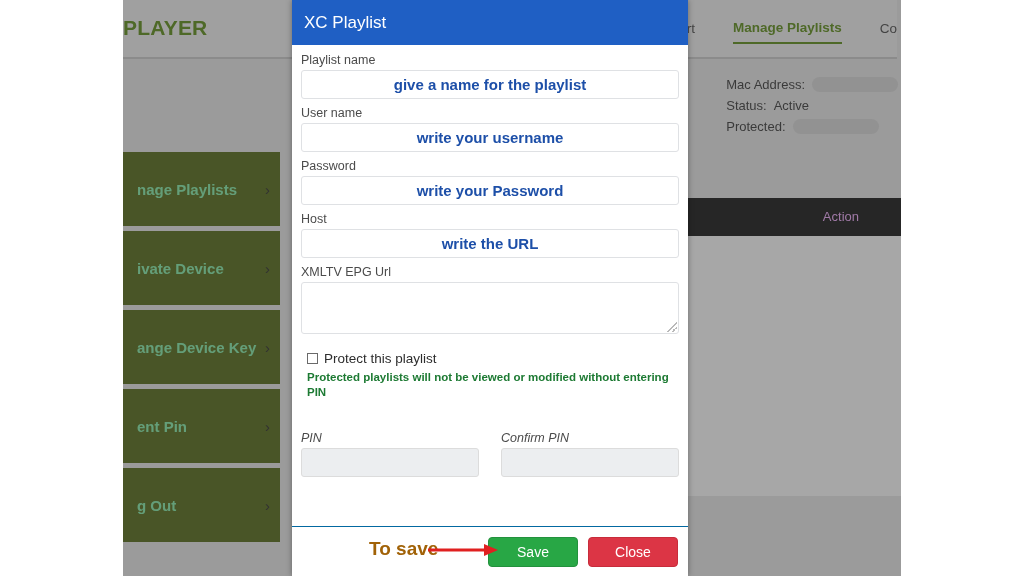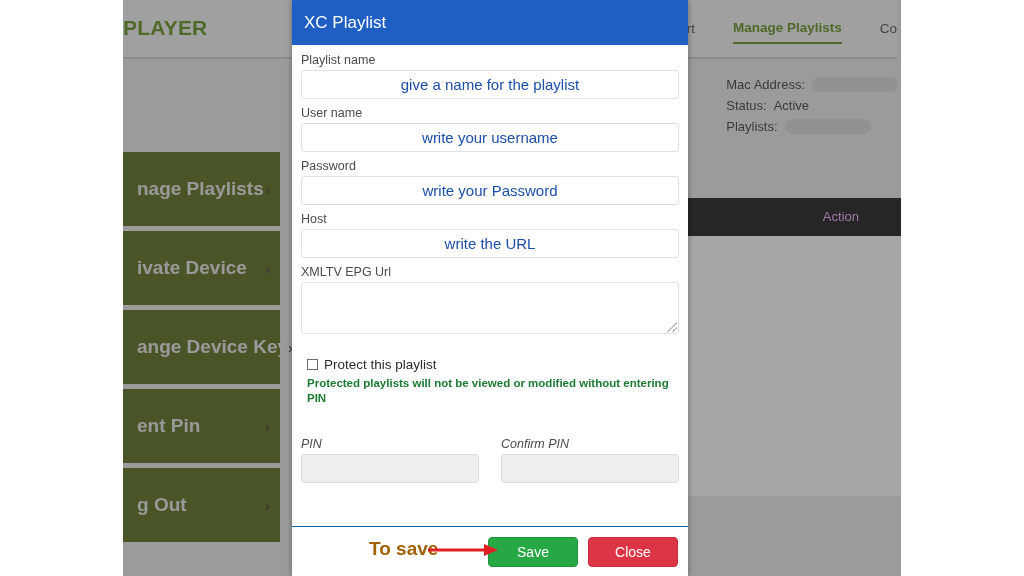--- a/index.html
+++ b/index.html
@@ -108,23 +108,23 @@
     position: relative;
     height: 74px;
     margin-bottom: 5px;
     background: #556b16;
     display: flex;
     align-items: center;
     padding: 0 10px 0 14px;
     box-sizing: border-box;
   }
   .side-btn .side-label {
-    font-size: 19px;
-    font-weight: bold;
-    color: #e5e5e5;
+    font-size: 15px;
+    font-weight: bold;
+    color: #86efac;
     flex: 1;
     white-space: nowrap;
   }
   .side-btn .chev {
     font-size: 15px;
     color: #2a2a2a;
     font-weight: normal;
   }
 
   
@@ -207,21 +207,21 @@
     border: 1px solid #dfe1e4;
     border-radius: 3px;
     background: #ffffff;
     box-sizing: border-box;
     display: flex;
     align-items: center;
     justify-content: center;
   }
   .hint-text {
     font-size: 15px;
-    font-weight: normal;
+    font-weight: bold;
     color: #1d4fa8;
     white-space: nowrap;
   }
   .field-textarea {
     width: 100%;
     height: 52px;
     border: 1px solid #dfe1e4;
     border-radius: 3px;
     background: #ffffff;
     box-sizing: border-box;
@@ -234,21 +234,21 @@
     width: 10px;
     height: 10px;
     background:
       linear-gradient(135deg, transparent 45%, #b9b9b9 45%, #b9b9b9 55%, transparent 55%),
       linear-gradient(135deg, transparent 70%, #b9b9b9 70%, #b9b9b9 80%, transparent 80%);
   }
   .checkbox-row {
     display: flex;
     align-items: center;
     gap: 6px;
-    margin-top: 23px;
+    margin-top: 17px;
     padding-left: 6px;
   }
   .cbox {
     width: 11px;
     height: 11px;
     border: 1px solid #6a6a6a;
     background: #fff;
     box-sizing: border-box;
     flex: 0 0 auto;
   }
@@ -345,21 +345,21 @@
     <div class="infoblock">
       <div class="inforow">
         <span>Mac Address:</span>
         <span class="redact"></span>
       </div>
       <div class="inforow">
         <span>Status:</span>
         <span>Active</span>
       </div>
       <div class="inforow">
-        <span>Playlists:</span>
+        <span>Protected:</span>
         <span class="redact"></span>
       </div>
     </div>
 
     <div class="sidebar">
       <div class="side-btn">
         <span class="side-label">nage Playlists</span>
         <span class="chev">›</span>
       </div>
       <div class="side-btn">

